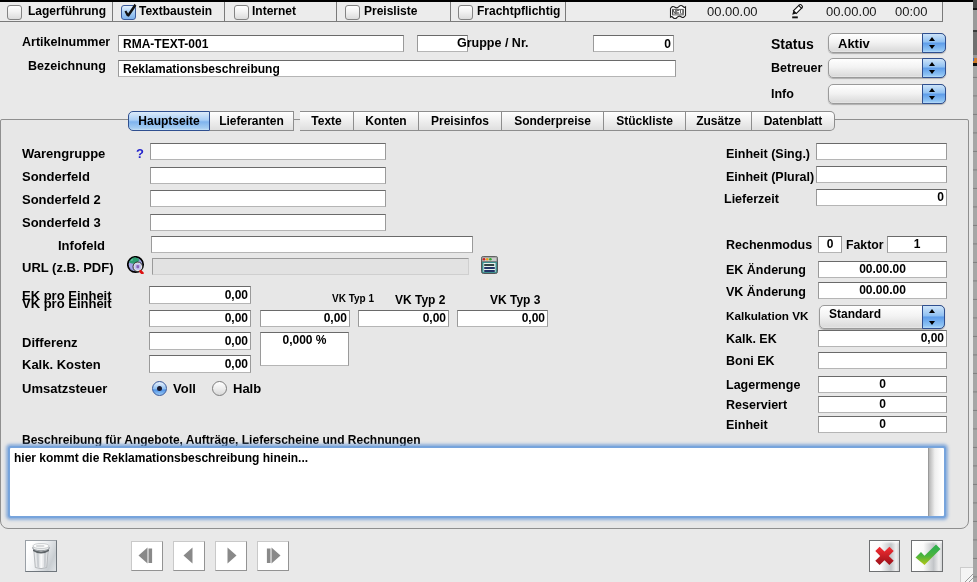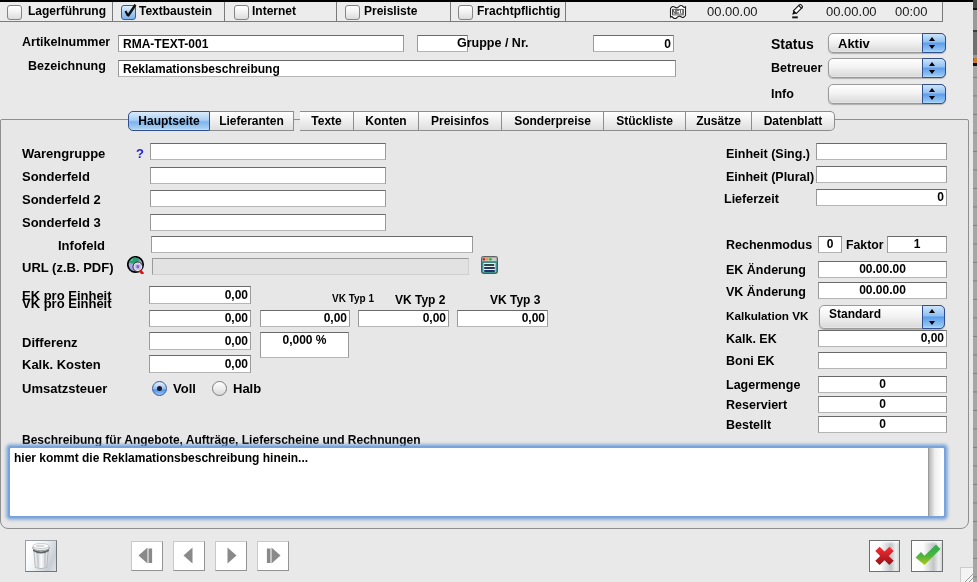--- a/index.html
+++ b/index.html
@@ -159,21 +159,21 @@
   <div class="lbl" style="left:296px;top:293px;font-size:10px;margin-left:36px;">VK Typ 1</div>
   <div class="lbl" style="left:395px;top:293px;font-size:12px;">VK Typ 2</div>
   <div class="lbl" style="left:490px;top:293px;font-size:12px;">VK Typ 3</div>
   <div class="lbl" style="left:22px;top:296px;">VK pro Einheit</div>
   <div class="fld fr" style="left:149px;top:310px;width:102px;height:17px;">0,00</div>
   <div class="fld fr" style="left:260px;top:310px;width:90px;height:17px;">0,00</div>
   <div class="fld fr" style="left:358px;top:310px;width:91px;height:17px;">0,00</div>
   <div class="fld fr" style="left:457px;top:310px;width:91px;height:17px;">0,00</div>
   <div class="lbl" style="left:22px;top:335px;">Differenz</div>
   <div class="fld fr" style="left:149px;top:332px;width:102px;height:18px;line-height:17px;">0,00</div>
-  <div class="fld fc" style="left:260px;top:332px;width:89px;height:26px;">0,000 %</div>
+  <div class="fld fc" style="left:260px;top:332px;width:89px;height:34px;">0,000 %</div>
   <div class="lbl" style="left:22px;top:357px;">Kalk. Kosten</div>
   <div class="fld fr" style="left:149px;top:355px;width:102px;height:18px;line-height:17px;">0,00</div>
   <div class="lbl" style="left:22px;top:381px;">Umsatzsteuer</div>
   <div class="radio radiosel" style="left:152px;top:381px;">
       <span class="radiodot"></span>
     </div>
   <div class="lbl" style="left:173px;top:381px;">Voll</div>
   <div class="radio" style="left:212px;top:381px;"></div>
   <div class="lbl" style="left:233px;top:381px;">Halb</div>
 
@@ -197,21 +197,21 @@
       <span class="cap" style="width:21px;"></span>
     </div>
   <div class="lbl" style="left:726px;font-size:12.5px;top:332px;">Kalk. EK</div>
   <div class="fld fr" style="left:818px;top:330px;width:129px;height:17px;">0,00</div>
   <div class="lbl" style="left:726px;font-size:12.5px;top:354px;">Boni EK</div>
   <div class="fld" style="left:818px;top:352px;width:129px;height:17px;"></div>
   <div class="lbl" style="left:726px;font-size:12.5px;top:378px;">Lagermenge</div>
   <div class="fld fc" style="left:818px;top:376px;width:129px;height:17px;">0</div>
   <div class="lbl" style="left:726px;font-size:12.5px;top:398px;">Reserviert</div>
   <div class="fld fc" style="left:818px;top:396px;width:129px;height:17px;">0</div>
-  <div class="lbl" style="left:726px;font-size:12.5px;top:418px;">Bestellt</div>
+  <div class="lbl" style="left:726px;font-size:12.5px;top:418px;">Einheit</div>
   <div class="fld fc" style="left:818px;top:416px;width:129px;height:17px;">0</div>
 
   <div class="lbl" style="left:22px;top:433px;font-size:12px;">Beschreibung für Angebote, Aufträge, Lieferscheine und Rechnungen</div>
   <div class="abs" style="left:8px;top:446px;width:938px;height:72px;background:#fff;border:2px solid #77a4dc;border-radius:3px;box-shadow:0 0 3px 1.5px rgba(110,155,215,0.75);box-sizing:border-box;">
     <div class="abs" style="left:4px;top:3px;font-weight:bold;font-size:12px;">hier kommt die Reklamationsbeschreibung hinein...</div>
     <div class="abs" style="right:2px;top:0px;bottom:0px;width:13px;background:linear-gradient(to right,#b5b5b5,#efefef 45%,#ffffff);border-left:1px solid #9a9a9a;"></div>
   </div>
 
   <div class="abs" style="left:25px;top:540px;width:32px;height:32px;background:linear-gradient(115deg,#ffffff 15%,#f0f2f4 45%,#c9ced2 80%,#dfe3e6);border:1px solid #9aa0a6;border-right-color:#6f767c;border-bottom-color:#6f767c;box-sizing:border-box;">
     <svg width="30" height="30" viewBox="0 0 30 30">

